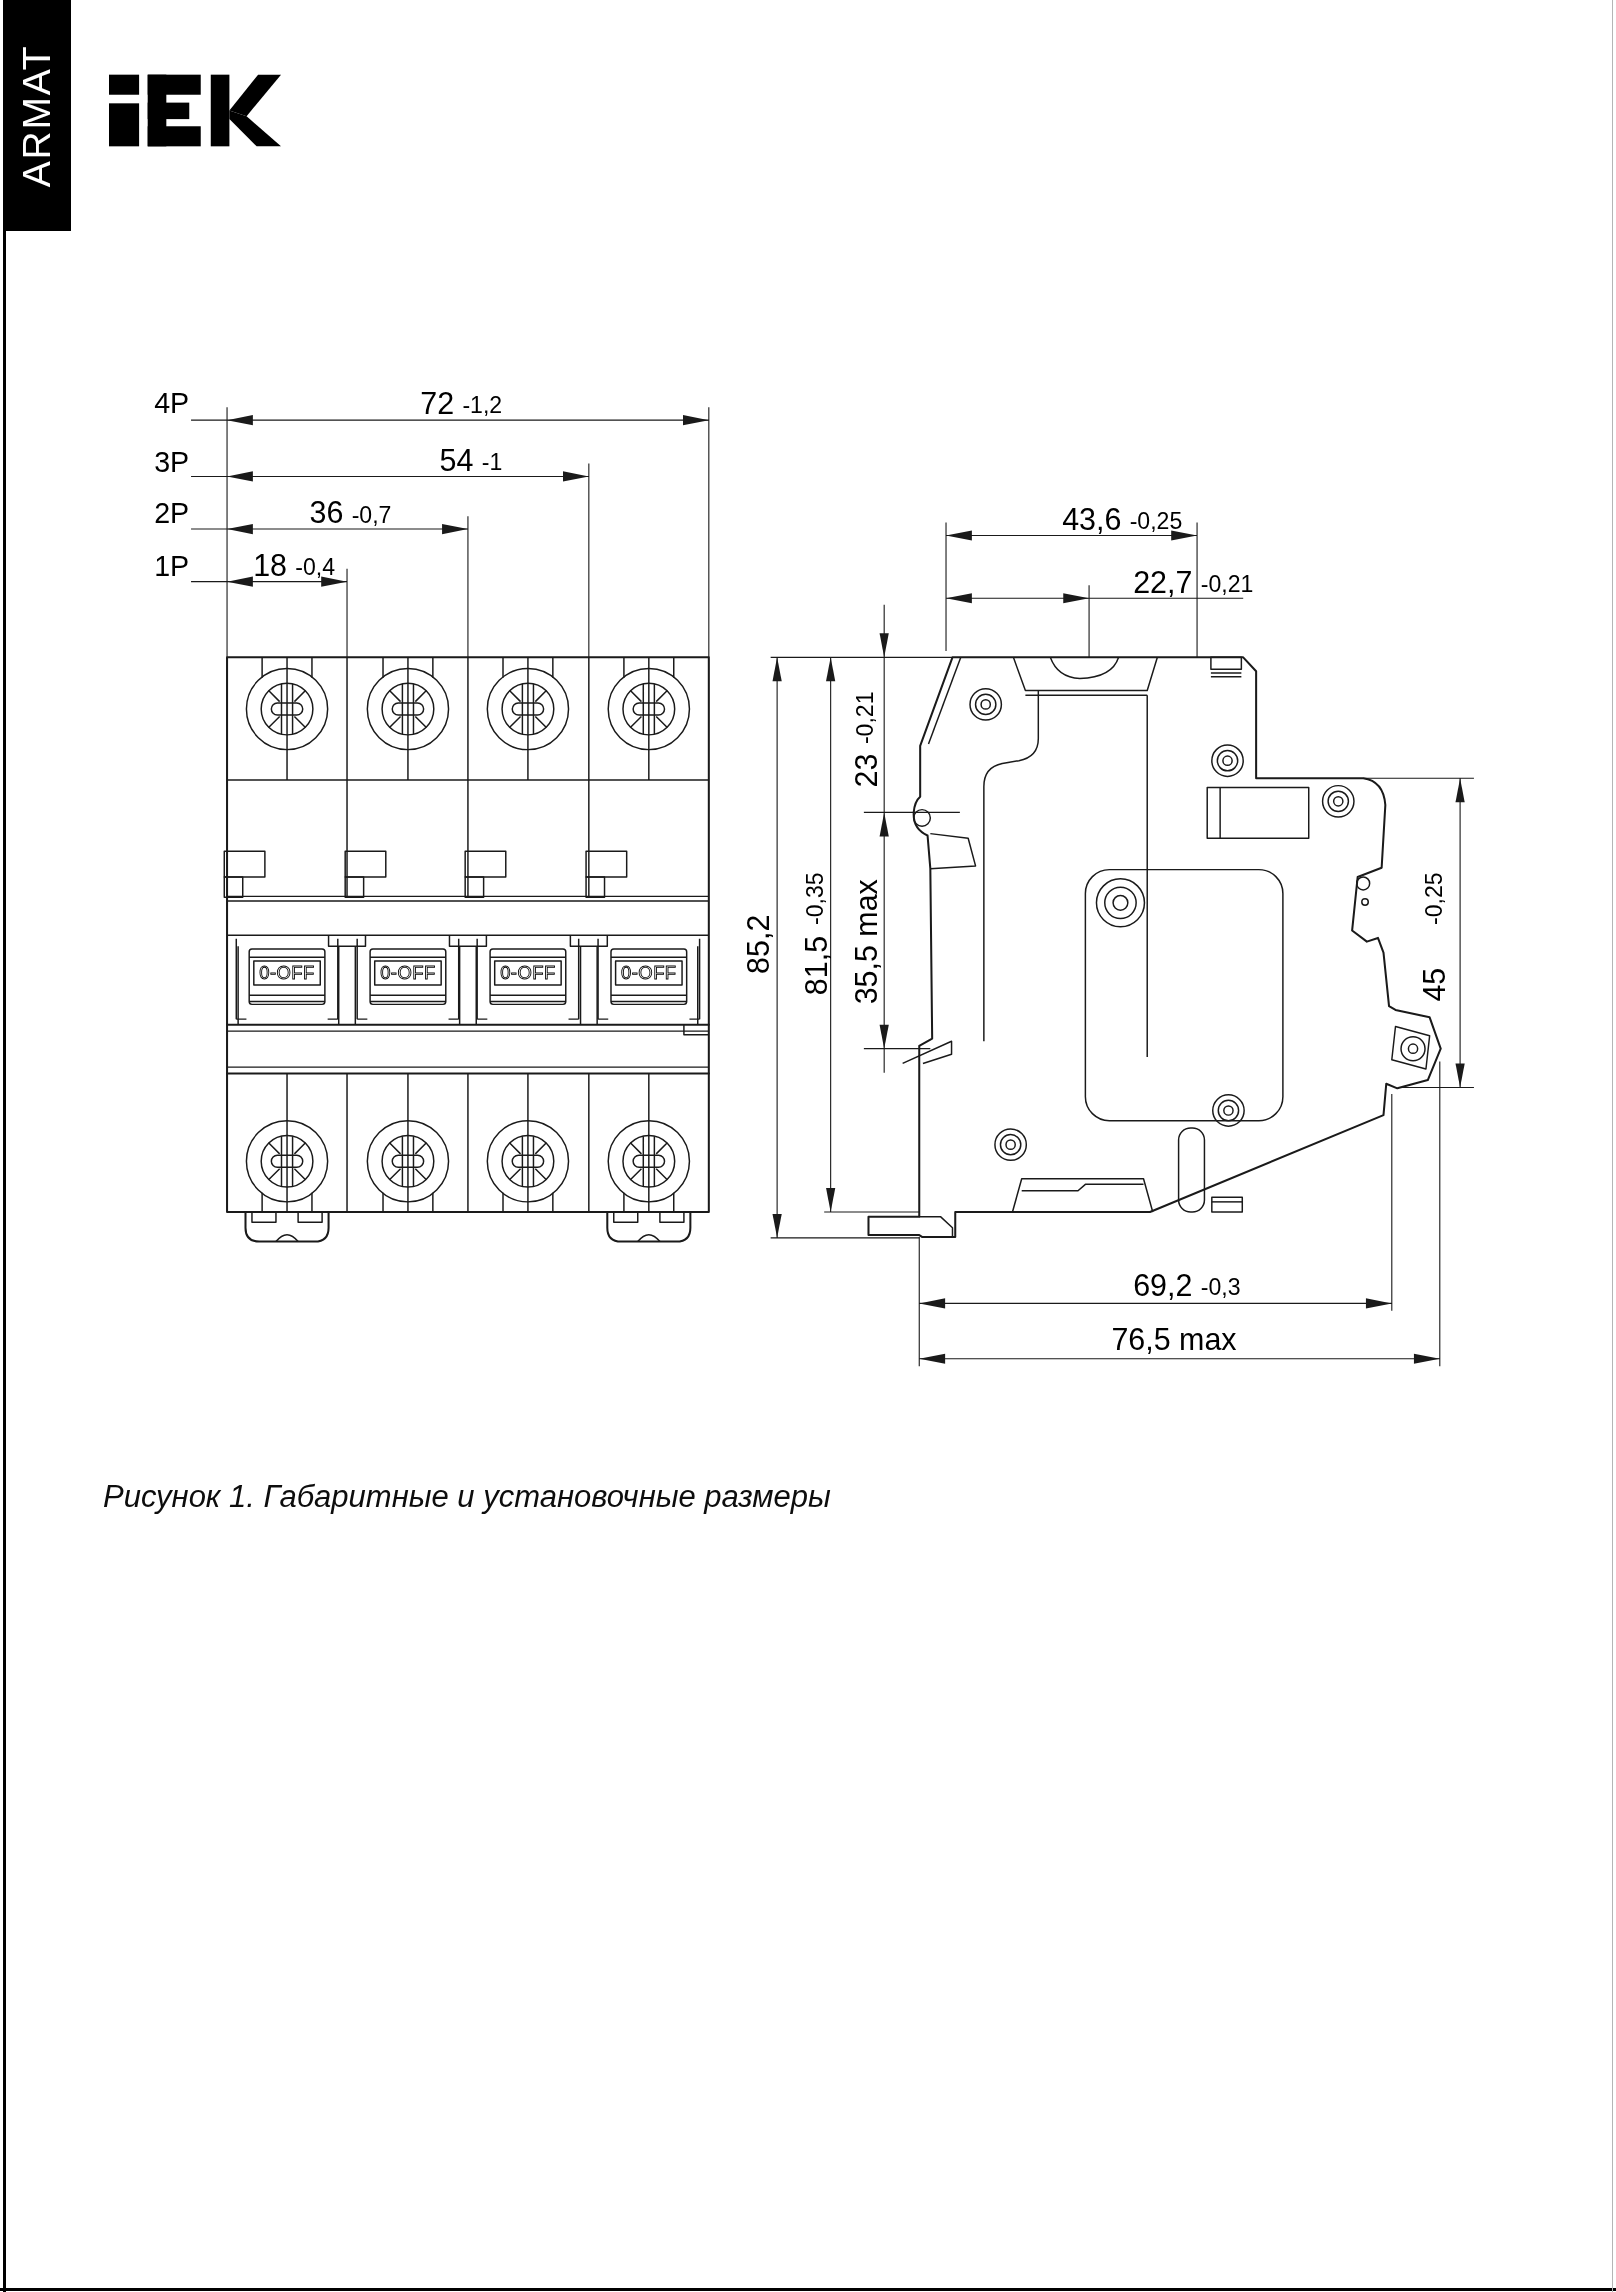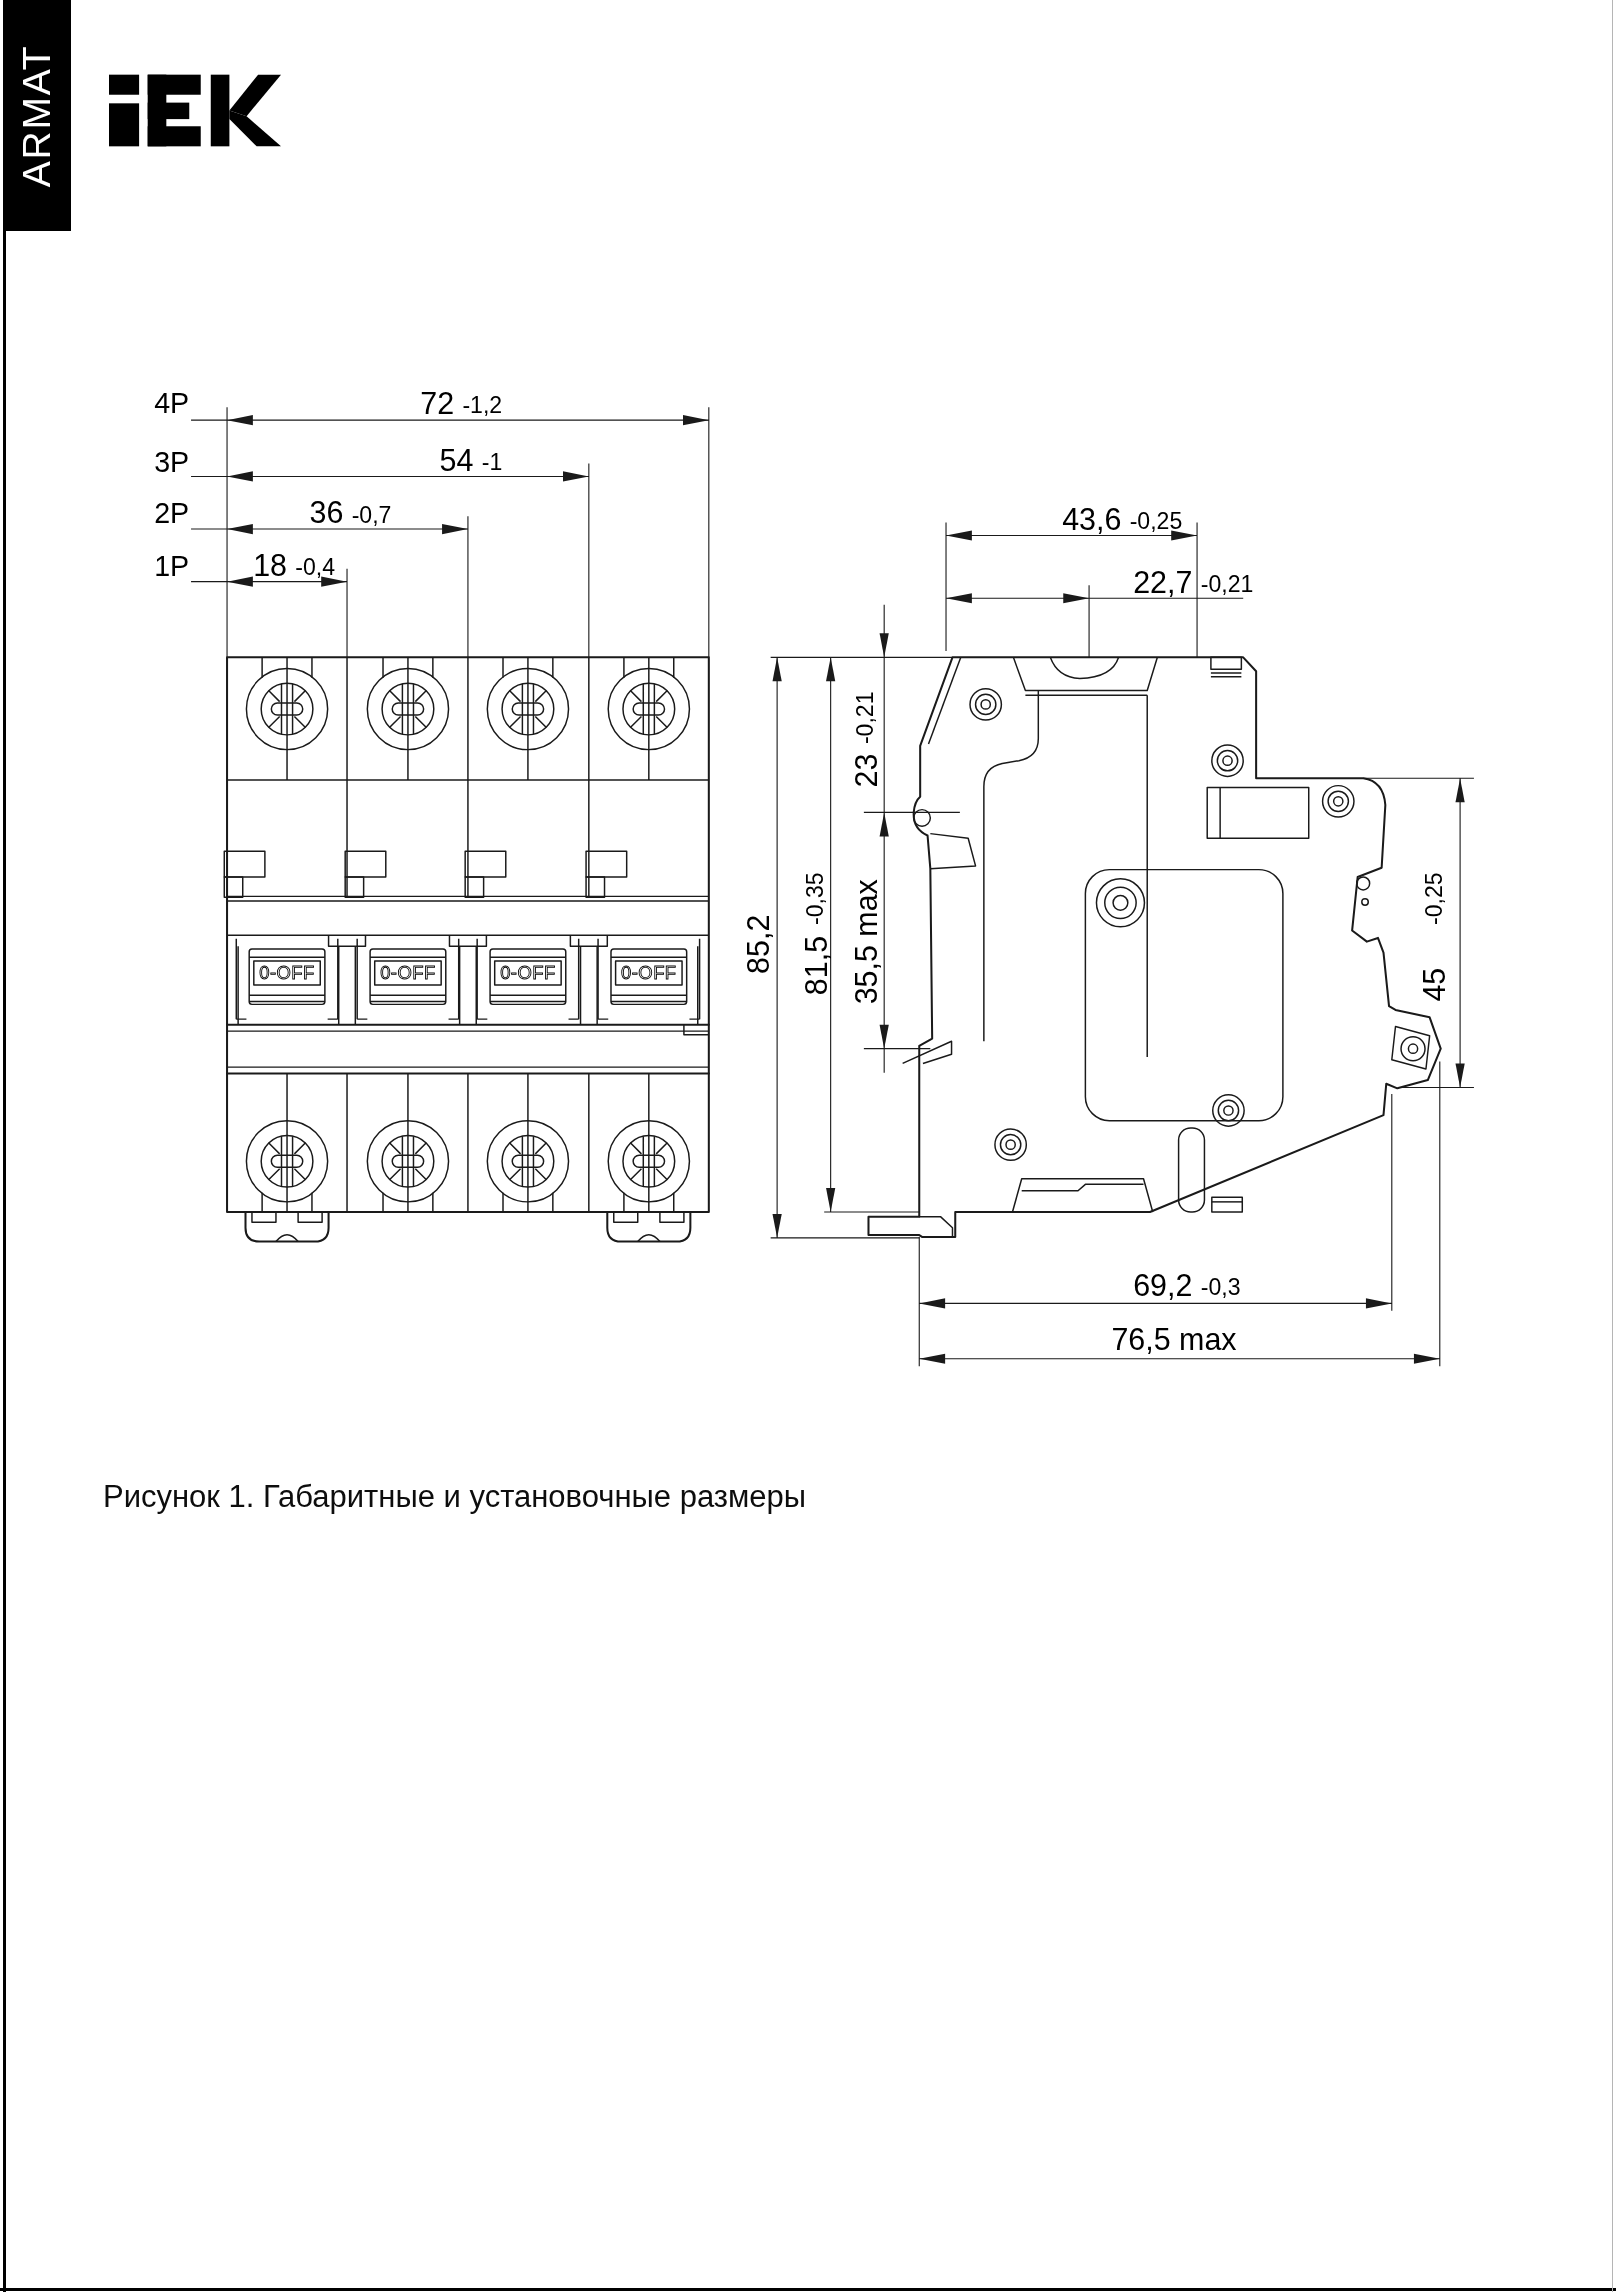--- a/index.html
+++ b/index.html
@@ -18,21 +18,21 @@
   }
   .sidebar span{
     color:#fff;font-size:39px;letter-spacing:1.8px;transform:rotate(-90deg);
     white-space:nowrap;font-weight:400;
   }
   
   .logo{position:absolute;left:109px;top:70px;width:172px;height:81px;}
   .sr{position:absolute;width:0.9px;height:0.9px;overflow:hidden;clip:rect(0 0 0 0);white-space:nowrap;}
   
   .caption{
-    position:absolute;left:103px;top:1479px;font-size:31px;color:#0d0d0d;letter-spacing:0px;
+    position:absolute;left:103px;top:1479px;font-size:31px;color:#0d0d0d;letter-spacing:0px;font-style:italic;
   }
   
   .drawing{position:absolute;left:0;top:0;}
   svg text{font-family:"Liberation Sans", sans-serif;fill:#000;}
   .t-dim{font-size:33px;}
   .t-tol{font-size:25px;}
   .t-pole{font-size:31px;}
   .t-toggle{font-size:20px;letter-spacing:0.5px;fill:none;stroke:#000;stroke-width:0.95;}
   .ln-body{stroke:#1a1a1a;stroke-width:2.2;fill:none;stroke-linejoin:round;stroke-linecap:round;}
   .ln-det{stroke:#1a1a1a;stroke-width:1.6;fill:none;stroke-linejoin:round;}

